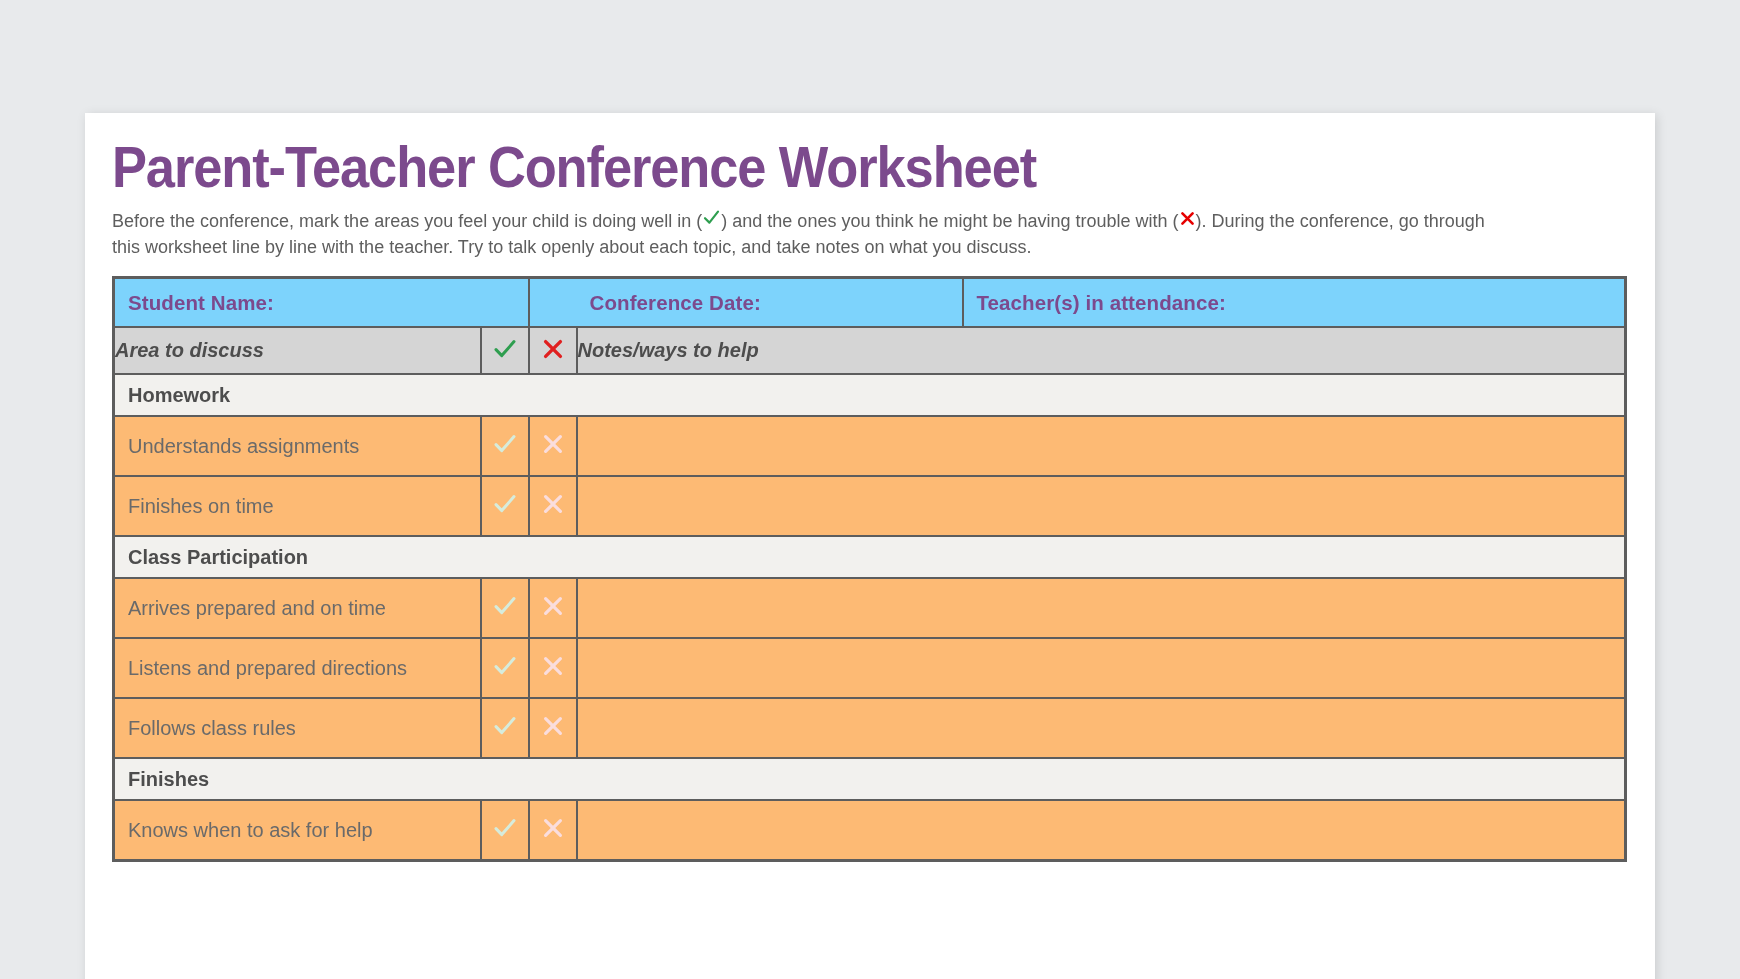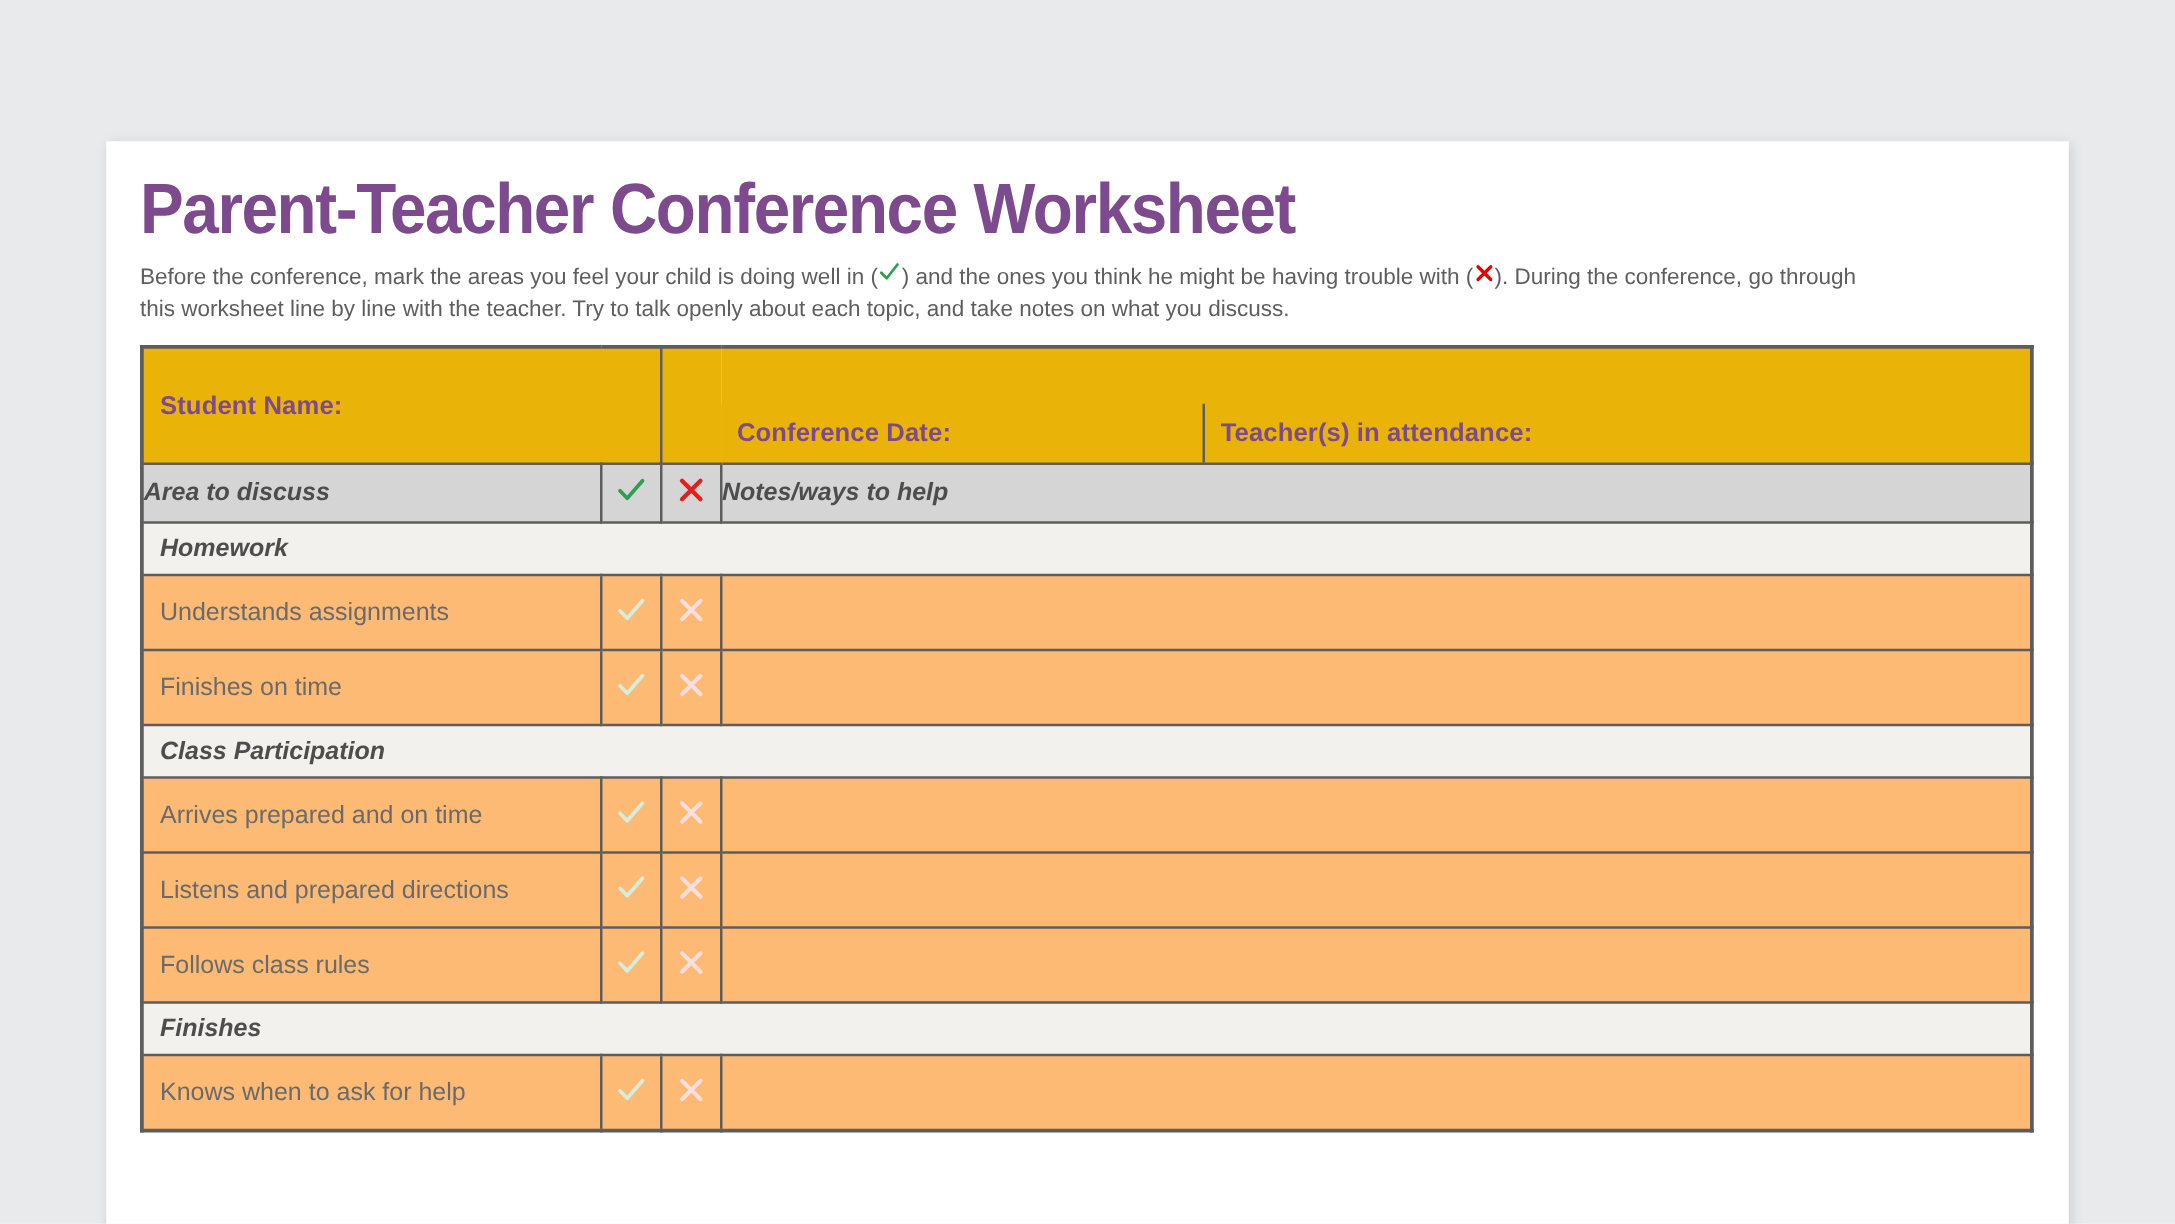--- a/index.html
+++ b/index.html
@@ -56,21 +56,21 @@
     vertical-align:middle;
   }
 
   
   col.c-area{width:367px;}
   col.c-ck{width:48px;}
   col.c-x{width:48px;}
   col.c-notes{width:1049px;}
 
   
-  tr.info-row td{height:47px;background:#eab308;}
+  tr.info-row td{height:47px;background:#7dd3fc;}
   .info-label{
     font-family:"Liberation Sans Narrow","Liberation Sans",sans-serif;
     font-weight:bold;
     font-size:20.5px;
     color:#7c4a8d;
     padding-left:13px;
     white-space:nowrap;
     letter-spacing:.1px;
   }
 
@@ -80,21 +80,21 @@
     font-weight:bold;font-style:italic;
     font-size:20px;color:#4d4d4d;
     white-space:nowrap;
   }
   .head-icon{text-align:center;}
 
   
   tr.section-row td{height:40px;background:#f2f1ee;}
   .section-label{
     font-weight:bold;font-size:20px;color:#4d4d4d;
-    padding-left:13px;white-space:nowrap;font-style:italic;
+    padding-left:13px;white-space:nowrap;
   }
 
   
   tr.item-row td{height:58px;background:#fdba74;}
   .item-label{
     font-size:20px;color:#6a6a6a;
     padding-left:13px;white-space:nowrap;
   }
   .item-icon{text-align:center;}
 
@@ -129,21 +129,21 @@
             <col class="c-notes">
         </colgroup>
         <tbody>
 
           <tr class="info-row">
             <td colspan="2">
               <div class="info-label">Student Name:</div>
             </td>
             <td colspan="1" style="border-right:none;"></td>
             <td style="border-left:none;padding:0;">
-              <table style="border-collapse:collapse;width:100%;table-layout:fixed;margin-top:44px;">
+              <table style="border-collapse:collapse;width:100%;table-layout:fixed;">
                 <colgroup>
                     <col style="width:386px;">
                     <col>
                   </colgroup>
                 <tbody>
                     <tr>
                   <td style="border:none;border-right:2px solid #5d5d5d;height:47px;">
                     <div class="info-label">Conference Date:</div>
                   </td>
                   <td style="border:none;height:47px;">

